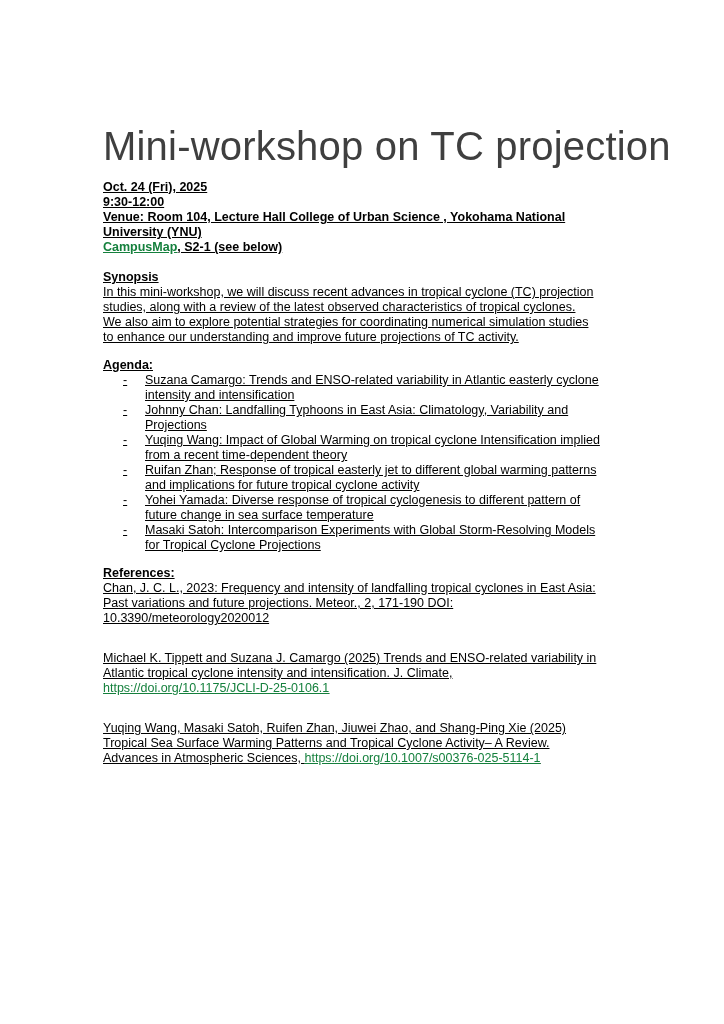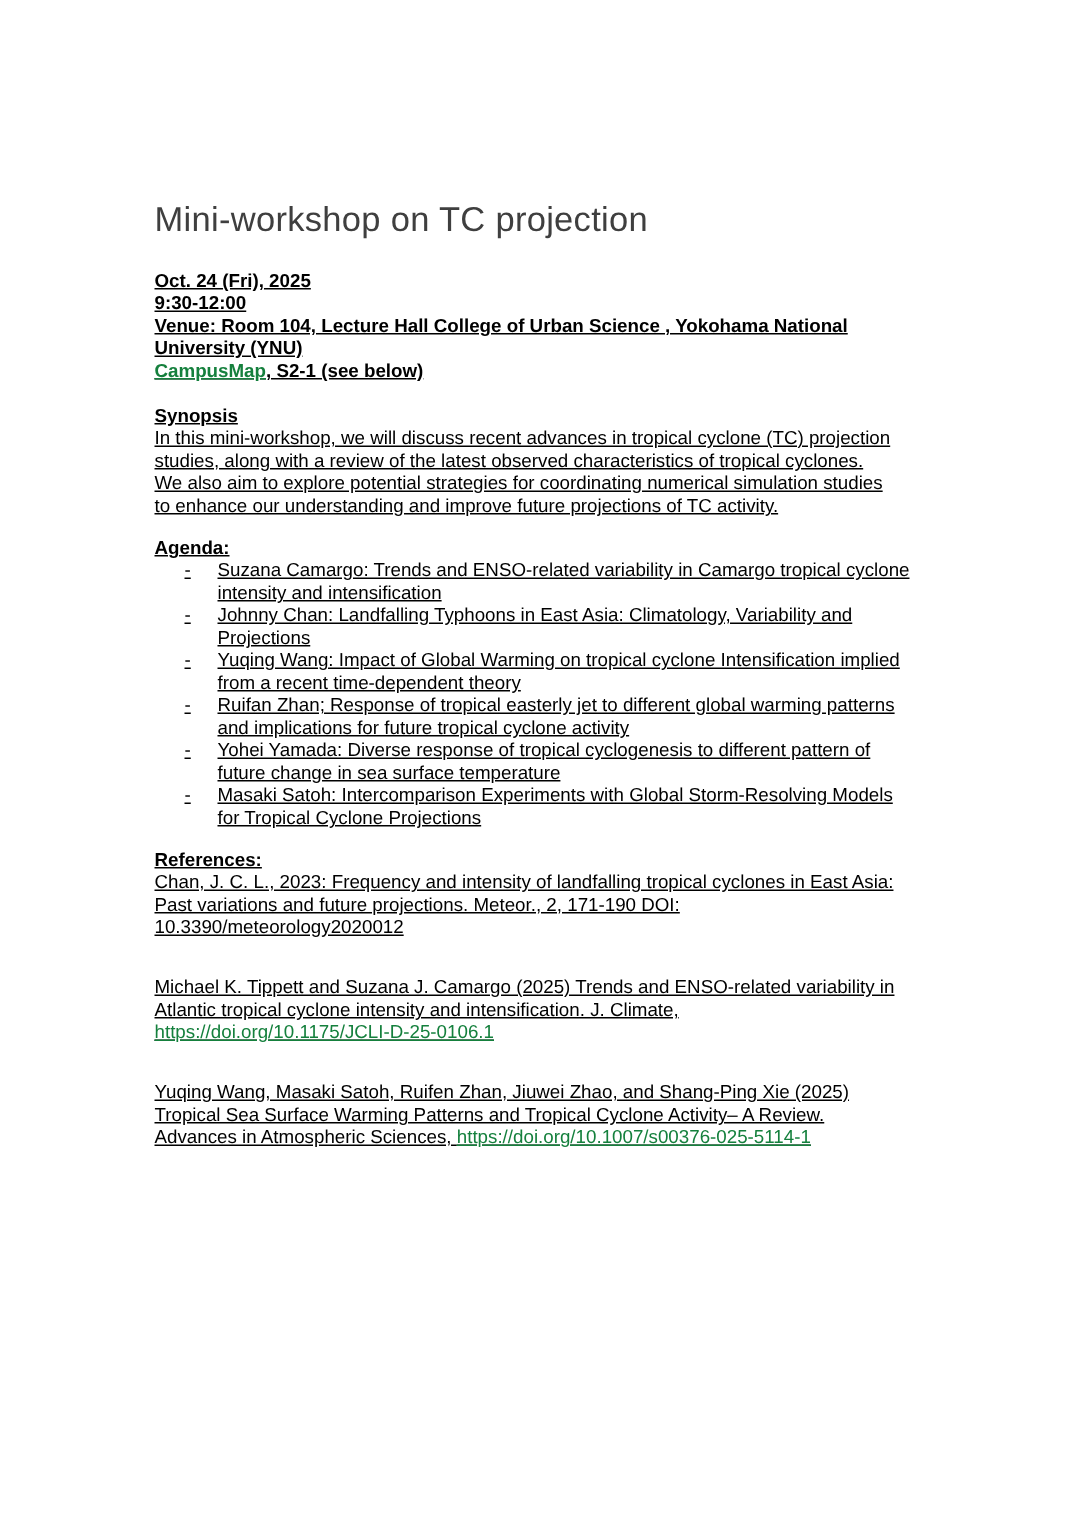--- a/index.html
+++ b/index.html
@@ -13,21 +13,21 @@
     height: 1024px;
     background: #ffffff;
     overflow: hidden;
     font-family: "Liberation Sans", "DejaVu Sans", sans-serif;
     color: #000000;
   }
   .content {
     padding: 128px 100px 0 103px;
   }
   .doc-title {
-    font-size: 23px;
+    font-size: 40px;
     font-weight: 300;
     color: #3f3f3f;
     line-height: 36px;
     letter-spacing: 0.2px;
     white-space: nowrap;
   }
   .body-text {
     font-size: 12.5px;
     line-height: 15px;
     text-decoration: underline;
@@ -78,21 +78,21 @@
       <div>We also aim to explore potential strategies for coordinating numerical simulation studies</div>
       <div>to enhance our understanding and improve future projections of TC activity.</div>
     </div>
 
     <div class="body-text agenda-block">
       <div class="bold">Agenda:</div>
 
       <div class="agenda-item">
         <span class="dash">-</span>
         <div class="item-text">
-          <div>Suzana Camargo: Trends and ENSO-related variability in Camargo tropical cyclone</div>
+          <div>Suzana Camargo: Trends and ENSO-related variability in Atlantic easterly cyclone</div>
           <div>intensity and intensification</div>
         </div>
       </div>
 
       <div class="agenda-item">
         <span class="dash">-</span>
         <div class="item-text">
           <div>Johnny Chan: Landfalling Typhoons in East Asia: Climatology, Variability and</div>
           <div>Projections</div>
         </div>

